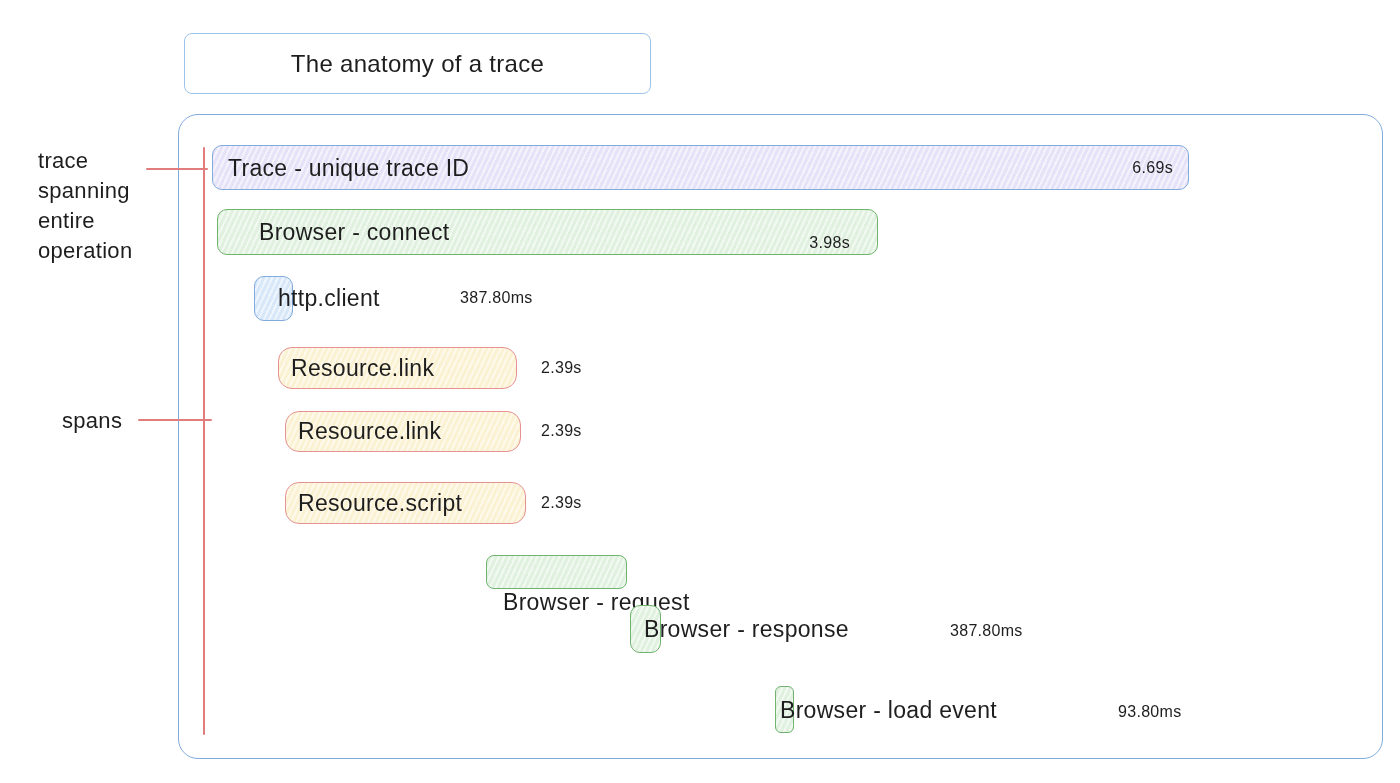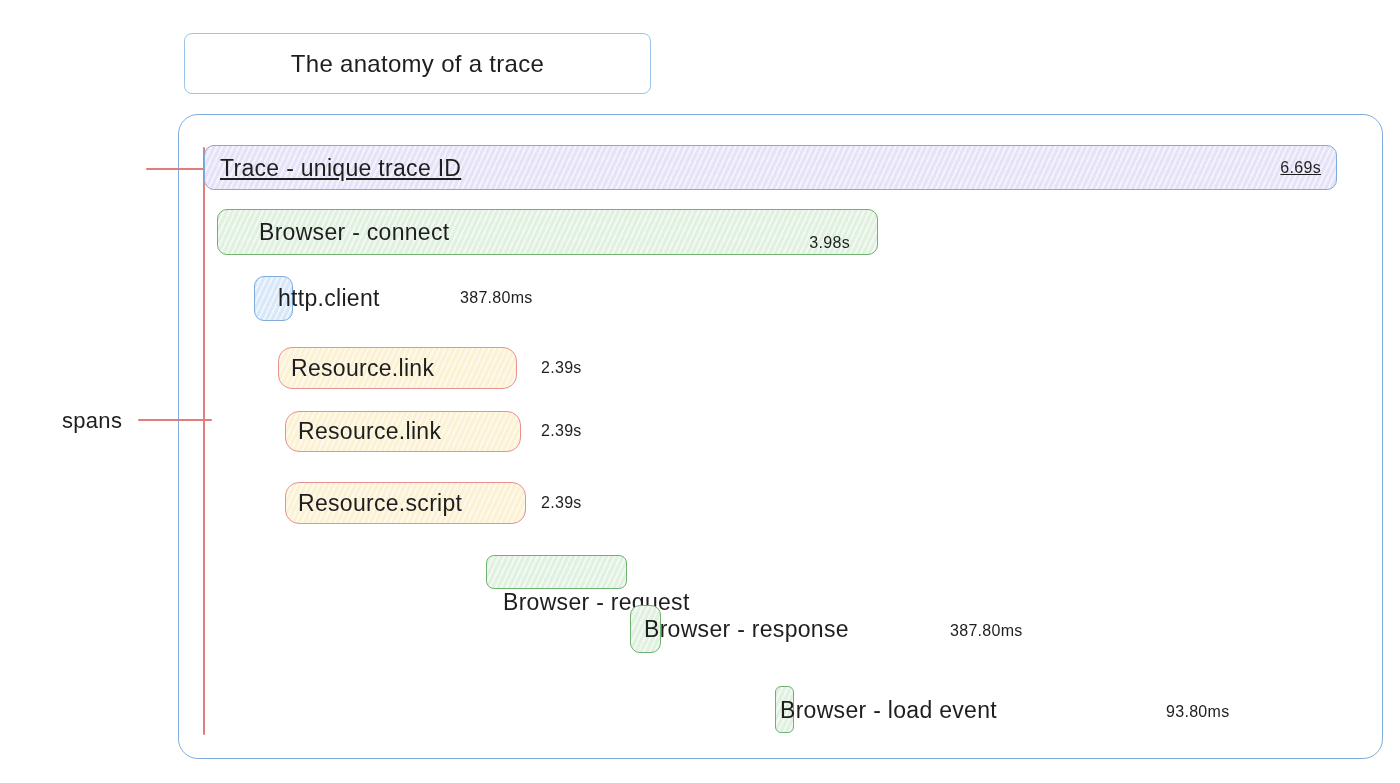--- a/index.html
+++ b/index.html
@@ -47,28 +47,34 @@
 <body>
 
 <div class="canvas">
 
   <div class="abs titlebox" style="left:184px;top:33px;width:467px;height:61px;">
     <span>The anatomy of a trace</span>
   </div>
 
   <div class="abs outline" style="left:178px;top:114px;width:1205px;height:645px;"></div>
 
+  <div class="abs annot" style="left:38px;top:146px;width:150px;">
+    <div>trace</div>
+    <div>spanning</div>
+    <div>entire</div>
+    <div>operation</div>
+  </div>
   <div class="abs redline" style="left:146px;top:168px;width:62px;height:2px;"></div>
 
   <div class="abs annot" style="left:62px;top:406px;">spans</div>
   <div class="abs redline" style="left:138px;top:419px;width:74px;height:2px;"></div>
 
   <div class="abs redline" style="left:203px;top:147px;width:2px;height:588px;"></div>
 
-  <div class="abs bar fill-violet hachure" style="left:204px;top:145px;width:1133px;height:45px;text-decoration:underline;">
+  <div class="abs bar fill-violet hachure" style="left:212px;top:145px;width:977px;height:45px;">
     <span class="lbl">Trace - unique trace ID</span>
     <span class="dur">6.69s</span>
   </div>
 
   <div class="abs bar fill-green hachure" style="left:217px;top:209px;width:661px;height:46px;padding-left:41px;">
     <span class="lbl">Browser - connect</span>
     <span class="dur" style="margin-right:12px;margin-top:22px;">3.98s</span>
   </div>
 
   <div class="abs fill-blue hachure" style="left:254px;top:276px;width:39px;height:45px;border-radius:10px;"></div>
@@ -89,15 +95,15 @@
 
   <div class="abs fill-green hachure" style="left:486px;top:555px;width:141px;height:34px;border-radius:8px;"></div>
   <div class="abs lbl" style="left:503px;top:557px;margin-top:30px;">Browser - request</div>
 
   <div class="abs fill-green hachure" style="left:630px;top:605px;width:31px;height:48px;border-radius:10px;"></div>
   <div class="abs lbl" style="left:644px;top:614px;">Browser - response</div>
   <div class="abs dur" style="left:950px;top:622px;">387.80ms</div>
 
   <div class="abs fill-green hachure" style="left:775px;top:686px;width:19px;height:47px;border-radius:6px;"></div>
   <div class="abs lbl" style="left:780px;top:695px;">Browser - load event</div>
-  <div class="abs dur" style="left:1118px;top:703px;margin-left:48px;">93.80ms</div>
+  <div class="abs dur" style="left:1118px;top:703px;">93.80ms</div>
 
 </div>
 
 </body></html>

